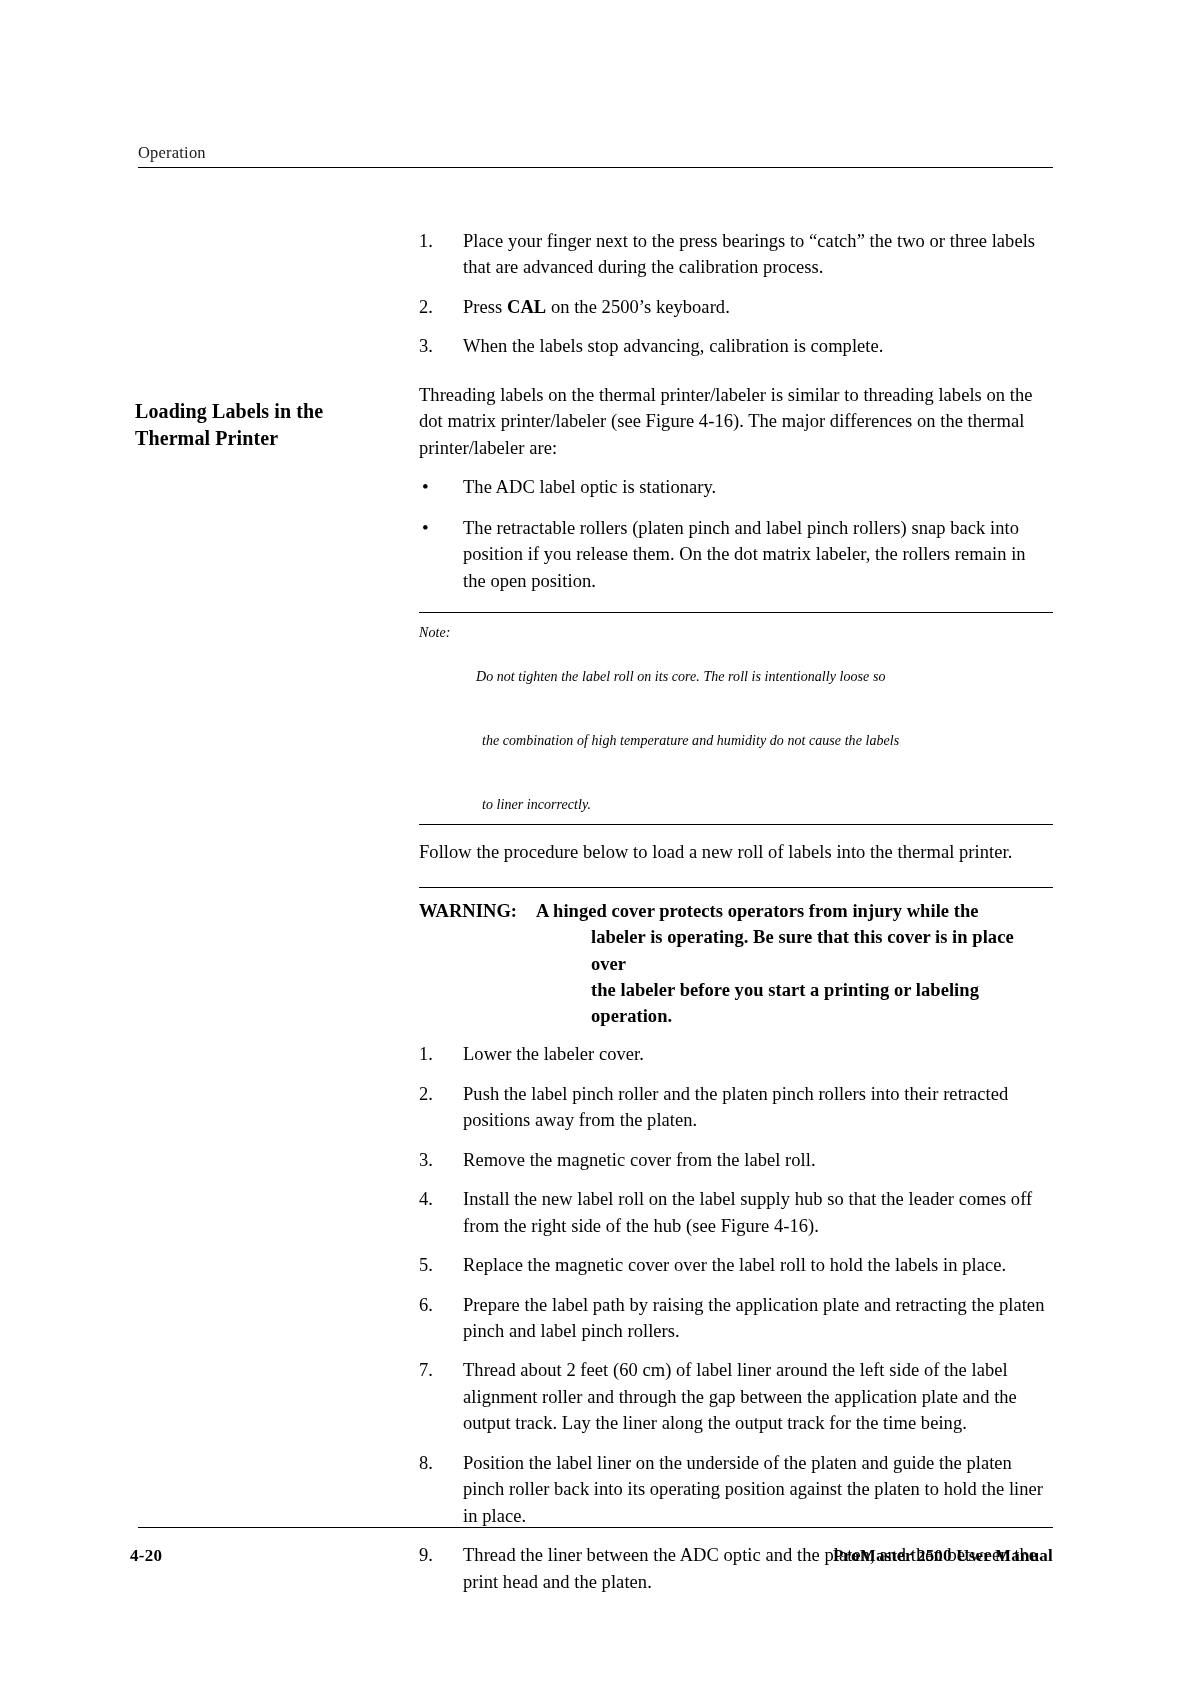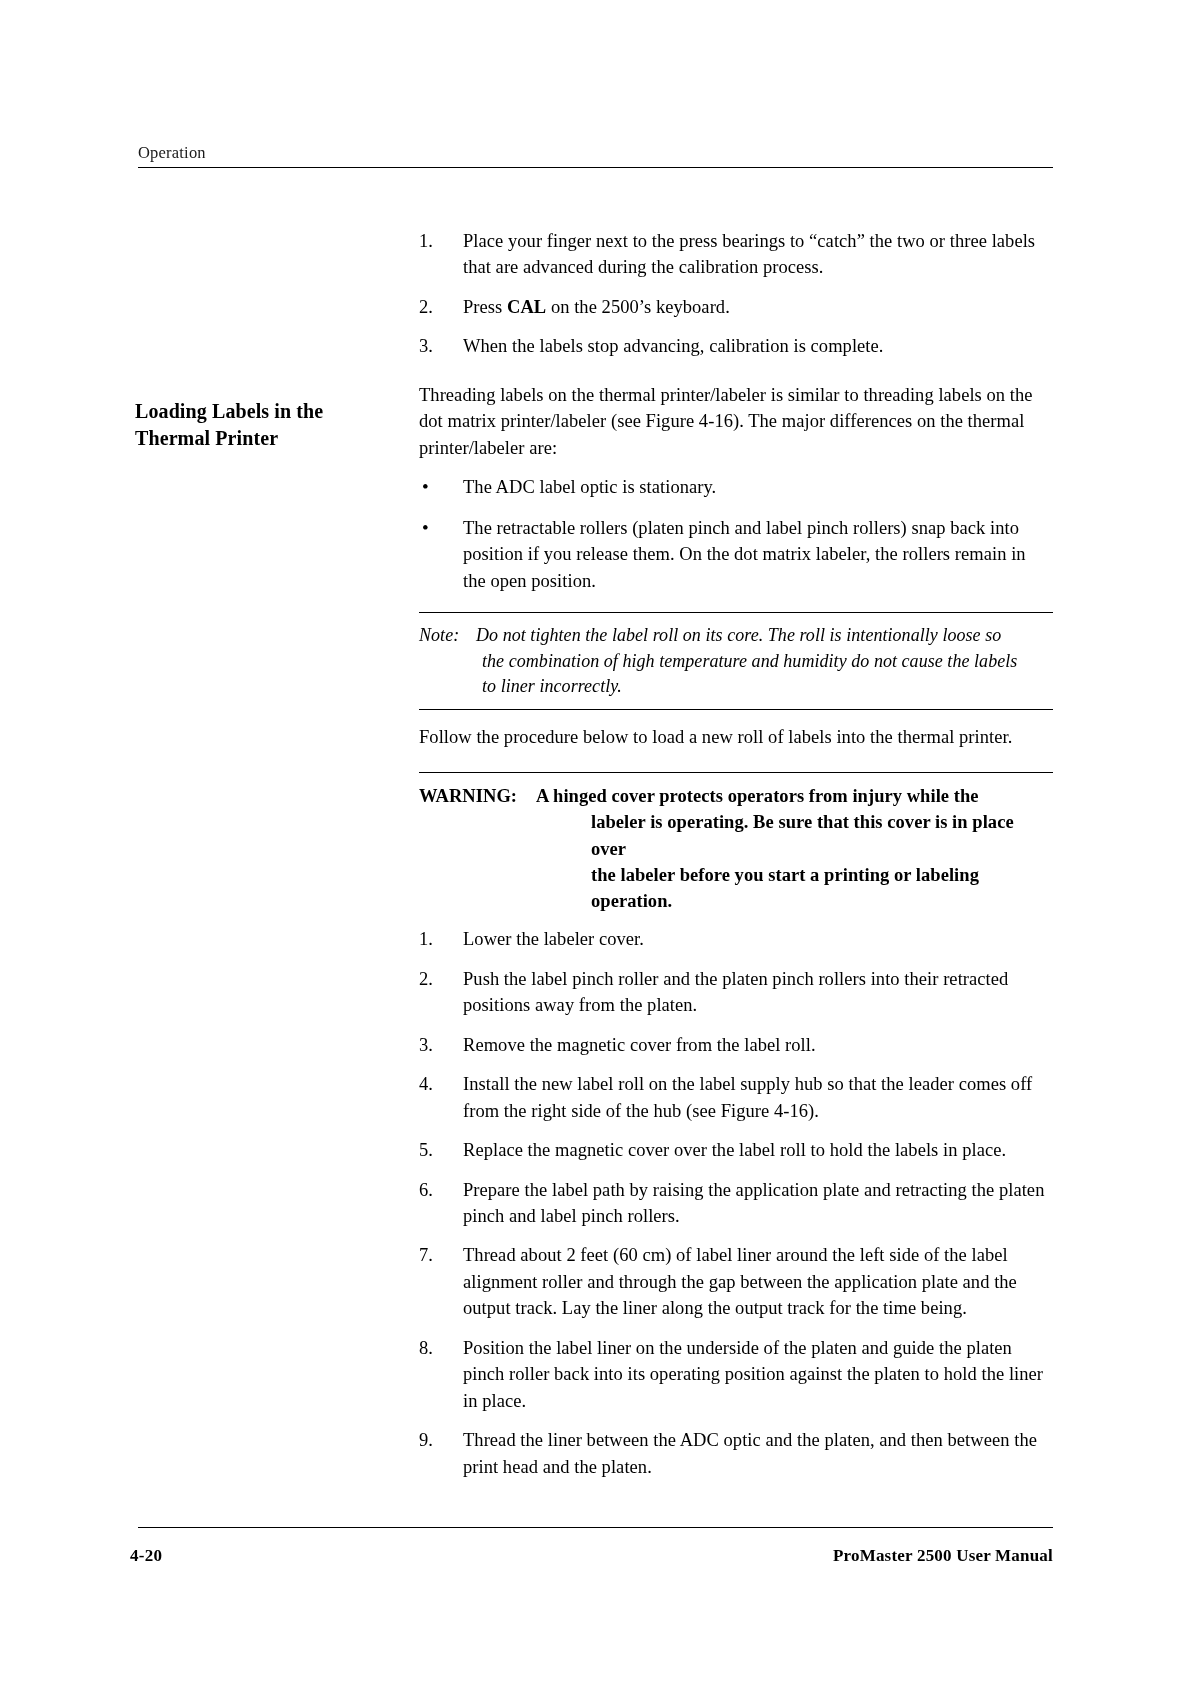--- a/index.html
+++ b/index.html
@@ -139,38 +139,39 @@
   .rule {
     height: 1px;
     background: #000000;
     width: 100%;
   }
   .note-block {
     margin-top: 18px;
   }
   .note-body {
     font-style: italic;
-    font-size: 18px;
+    font-size: 14px;
     line-height: 1.42;
     padding: 10px 0 9px 0;
     position: relative;
   }
   .note-label {
     position: absolute;
     left: 0;
     top: 10px;
     font-style: italic;
   }
   .note-text {
     display: block;
     padding-left: 0;
   }
   .note-text .ind {
     display: block;
     padding-left: 63px;
+    margin-top: 44px;
   }
   .note-text .first {
     padding-left: 57px;
   }
 
   
   .warn-block {
     margin-top: 22px;
   }
   .warn-body {

